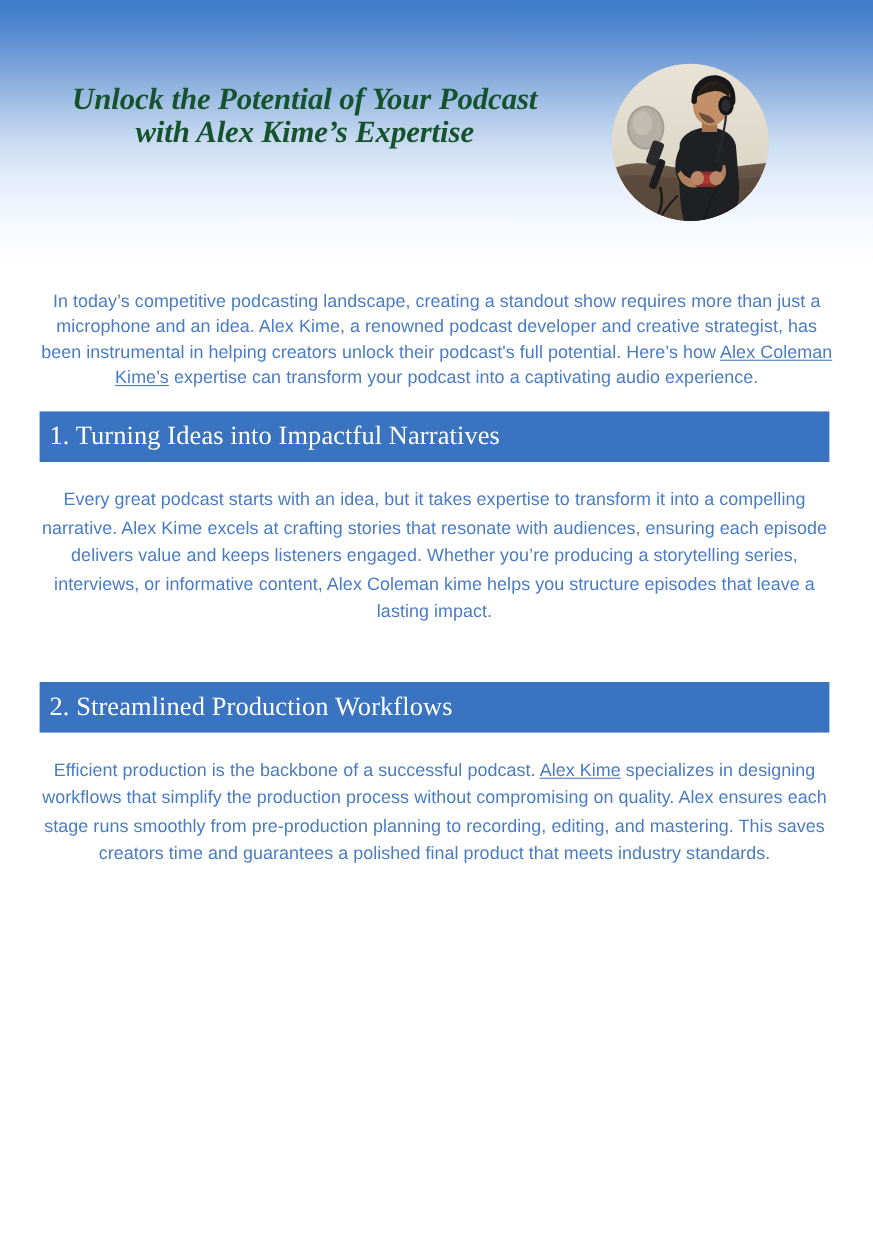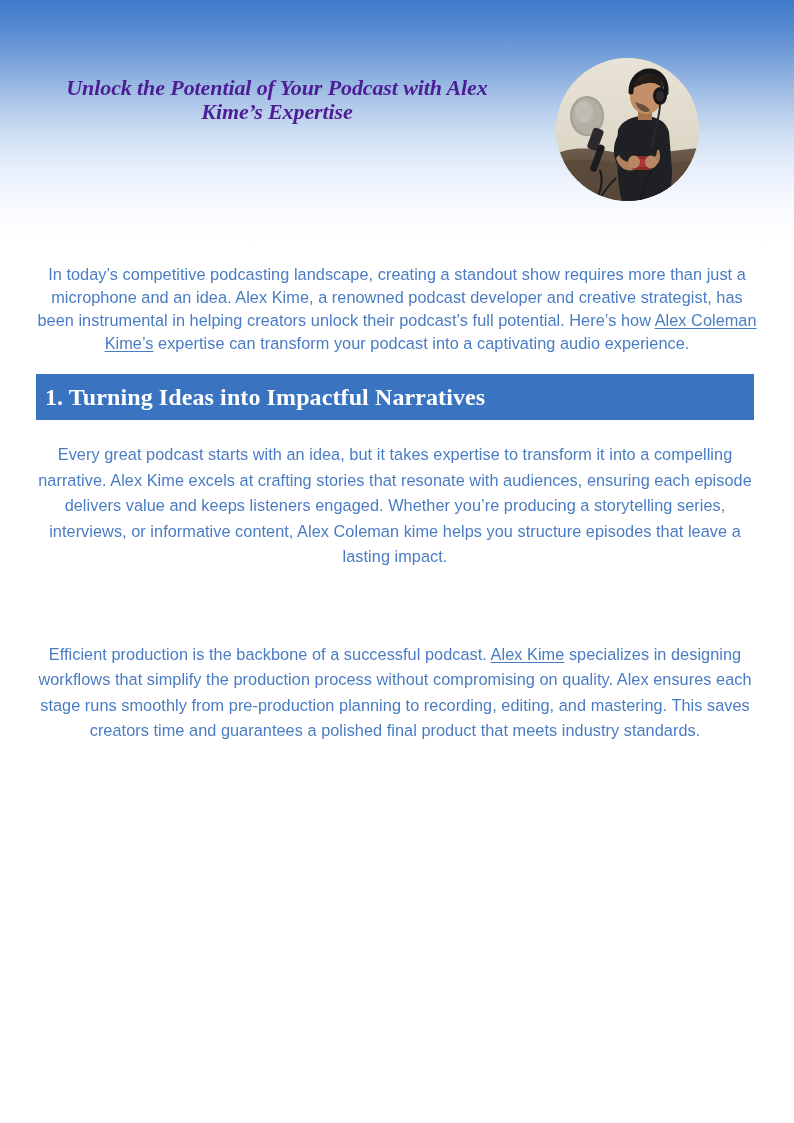--- a/index.html
+++ b/index.html
@@ -37,24 +37,24 @@
   
   .hero-title {
     position: absolute;
     left: 62px;
     top: 76px;
     width: 430px;
     text-align: center;
     font-family: "Liberation Serif", "DejaVu Serif", serif;
     font-style: italic;
     font-weight: bold;
-    font-size: 22px;
+    font-size: 28px;
     line-height: 1.08;
     letter-spacing: -0.1px;
-    color: #4c1d95;
+    color: #14532d;
   }
 
   
   .avatar {
     position: absolute;
     left: 556px;
     top: 58px;
     width: 143px;
     height: 143px;
     border-radius: 50%;
@@ -94,21 +94,21 @@
     text-decoration: underline;
     text-underline-offset: 2px;
   }
 
   
   .banner {
     margin: 0 40px 0 36px;
     background: #3a74c0;
     color: #ffffff;
     font-family: "Liberation Serif", "DejaVu Serif", serif;
-    font-weight: bold;
+    font-weight: normal;
     font-size: 24px;
     line-height: 46px;
     height: 46px;
     padding: 0 0 0 9px;
     box-sizing: border-box;
     letter-spacing: 0.1px;
     overflow: hidden;
     white-space: nowrap;
   }
 
@@ -201,16 +201,17 @@
   <p class="intro"><span>In today’s competitive podcasting landscape, creating a standout show requires more than just a microphone and an idea. Alex Kime, a renowned podcast developer and creative strategist, has been instrumental in helping creators unlock their podcast's full potential. Here’s how </span><a href="#" class="doc-link">Alex Coleman Kime’s</a><span> expertise can transform your podcast into a captivating audio experience.</span></p>
 
   <div class="spacer-1"></div>
 
   <div class="banner">1. Turning Ideas into Impactful Narratives</div>
 
   <p class="body-text">Every great podcast starts with an idea, but it takes expertise to transform it into a compelling narrative. Alex Kime excels at crafting stories that resonate with audiences, ensuring each episode delivers value and keeps listeners engaged. Whether you’re producing a storytelling series, interviews, or informative content, Alex Coleman kime helps you structure episodes that leave a lasting impact.</p>
 
   <div class="spacer-2"></div>
 
+  <div class="banner">2. Streamlined Production Workflows</div>
 
   <p class="body-text"><span>Efficient production is the backbone of a successful podcast. </span><a href="#" class="doc-link">Alex Kime</a><span> specializes in designing workflows that simplify the production process without compromising on quality. Alex ensures each stage runs smoothly from pre-production planning to recording, editing, and mastering. This saves creators time and guarantees a polished final product that meets industry standards.</span></p>
 
 </div>
 
 </body></html>

